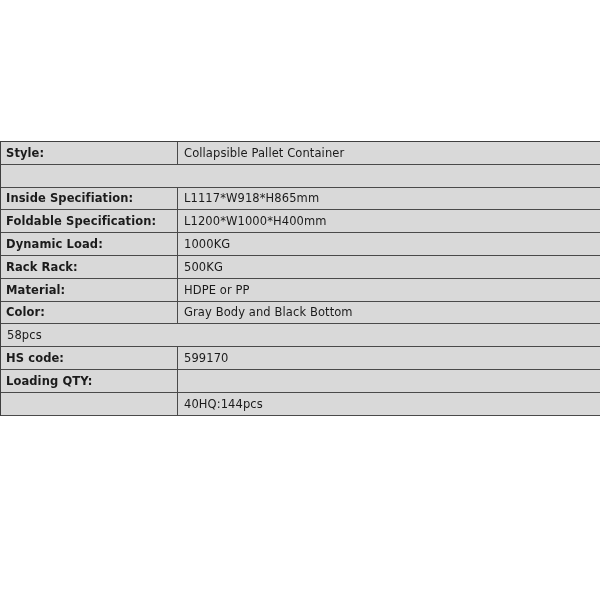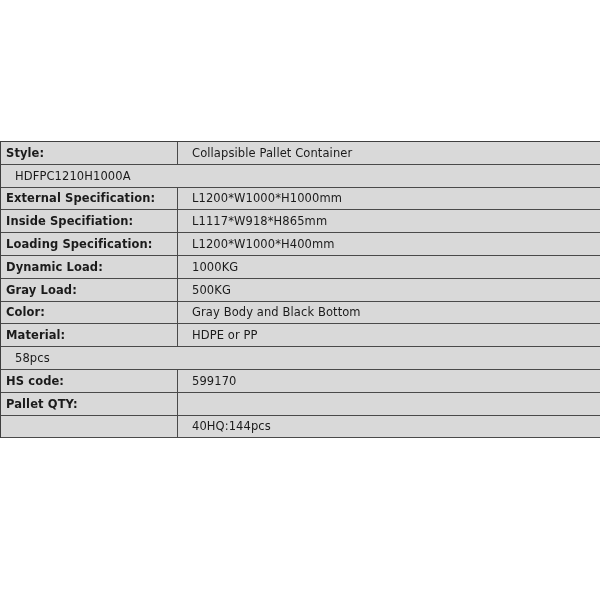--- a/index.html
+++ b/index.html
@@ -47,83 +47,77 @@
     flex: 1;
     display: flex;
     align-items: center;
     padding-left: 6px;
     font-size: 11.5px;
     font-weight: normal;
     color: #1b1b1b;
     letter-spacing: 0.1px;
     white-space: nowrap;
     overflow: hidden;
-    margin-left: 8px;
   }
 </style>
 </head>
 <body>
 
 <div class="spec-table">
 
     <div class="spec-row">
       <div class="label-cell">Style:</div>
       <div class="value-cell">Collapsible Pallet Container</div>
     </div>
 
     <div class="spec-row">
-      <div class="value-cell">HDFPC1210H1000A</div>
     </div>
 
-    <div class="spec-row">
-      <div class="label-cell">External Specification:</div>
-      <div class="value-cell">L1200*W1000*H1000mm</div>
-    </div>
 
     <div class="spec-row">
       <div class="label-cell">Inside Specifiation:</div>
       <div class="value-cell">L1117*W918*H865mm</div>
     </div>
 
     <div class="spec-row">
-      <div class="label-cell">Loading Specification:</div>
+      <div class="label-cell">Foldable Specification:</div>
       <div class="value-cell">L1200*W1000*H400mm</div>
     </div>
 
     <div class="spec-row">
       <div class="label-cell">Dynamic Load:</div>
       <div class="value-cell">1000KG</div>
     </div>
 
 
     <div class="spec-row">
-      <div class="label-cell">Gray Load:</div>
+      <div class="label-cell">Rack Rack:</div>
       <div class="value-cell">500KG</div>
+    </div>
+
+    <div class="spec-row">
+      <div class="label-cell">Material:</div>
+      <div class="value-cell">HDPE or PP</div>
     </div>
 
     <div class="spec-row">
       <div class="label-cell">Color:</div>
       <div class="value-cell">Gray Body and Black Bottom</div>
-    </div>
-
-    <div class="spec-row">
-      <div class="label-cell">Material:</div>
-      <div class="value-cell">HDPE or PP</div>
     </div>
 
     <div class="spec-row">
       <div class="value-cell">58pcs</div>
     </div>
 
     <div class="spec-row">
       <div class="label-cell">HS code:</div>
       <div class="value-cell">599170</div>
     </div>
 
     <div class="spec-row">
-      <div class="label-cell">Pallet QTY:</div>
+      <div class="label-cell">Loading QTY:</div>
     </div>
 
     <div class="spec-row">
       <div class="label-cell"></div>
       <div class="value-cell">40HQ:144pcs</div>
     </div>
   </div>
 
 </body></html>

